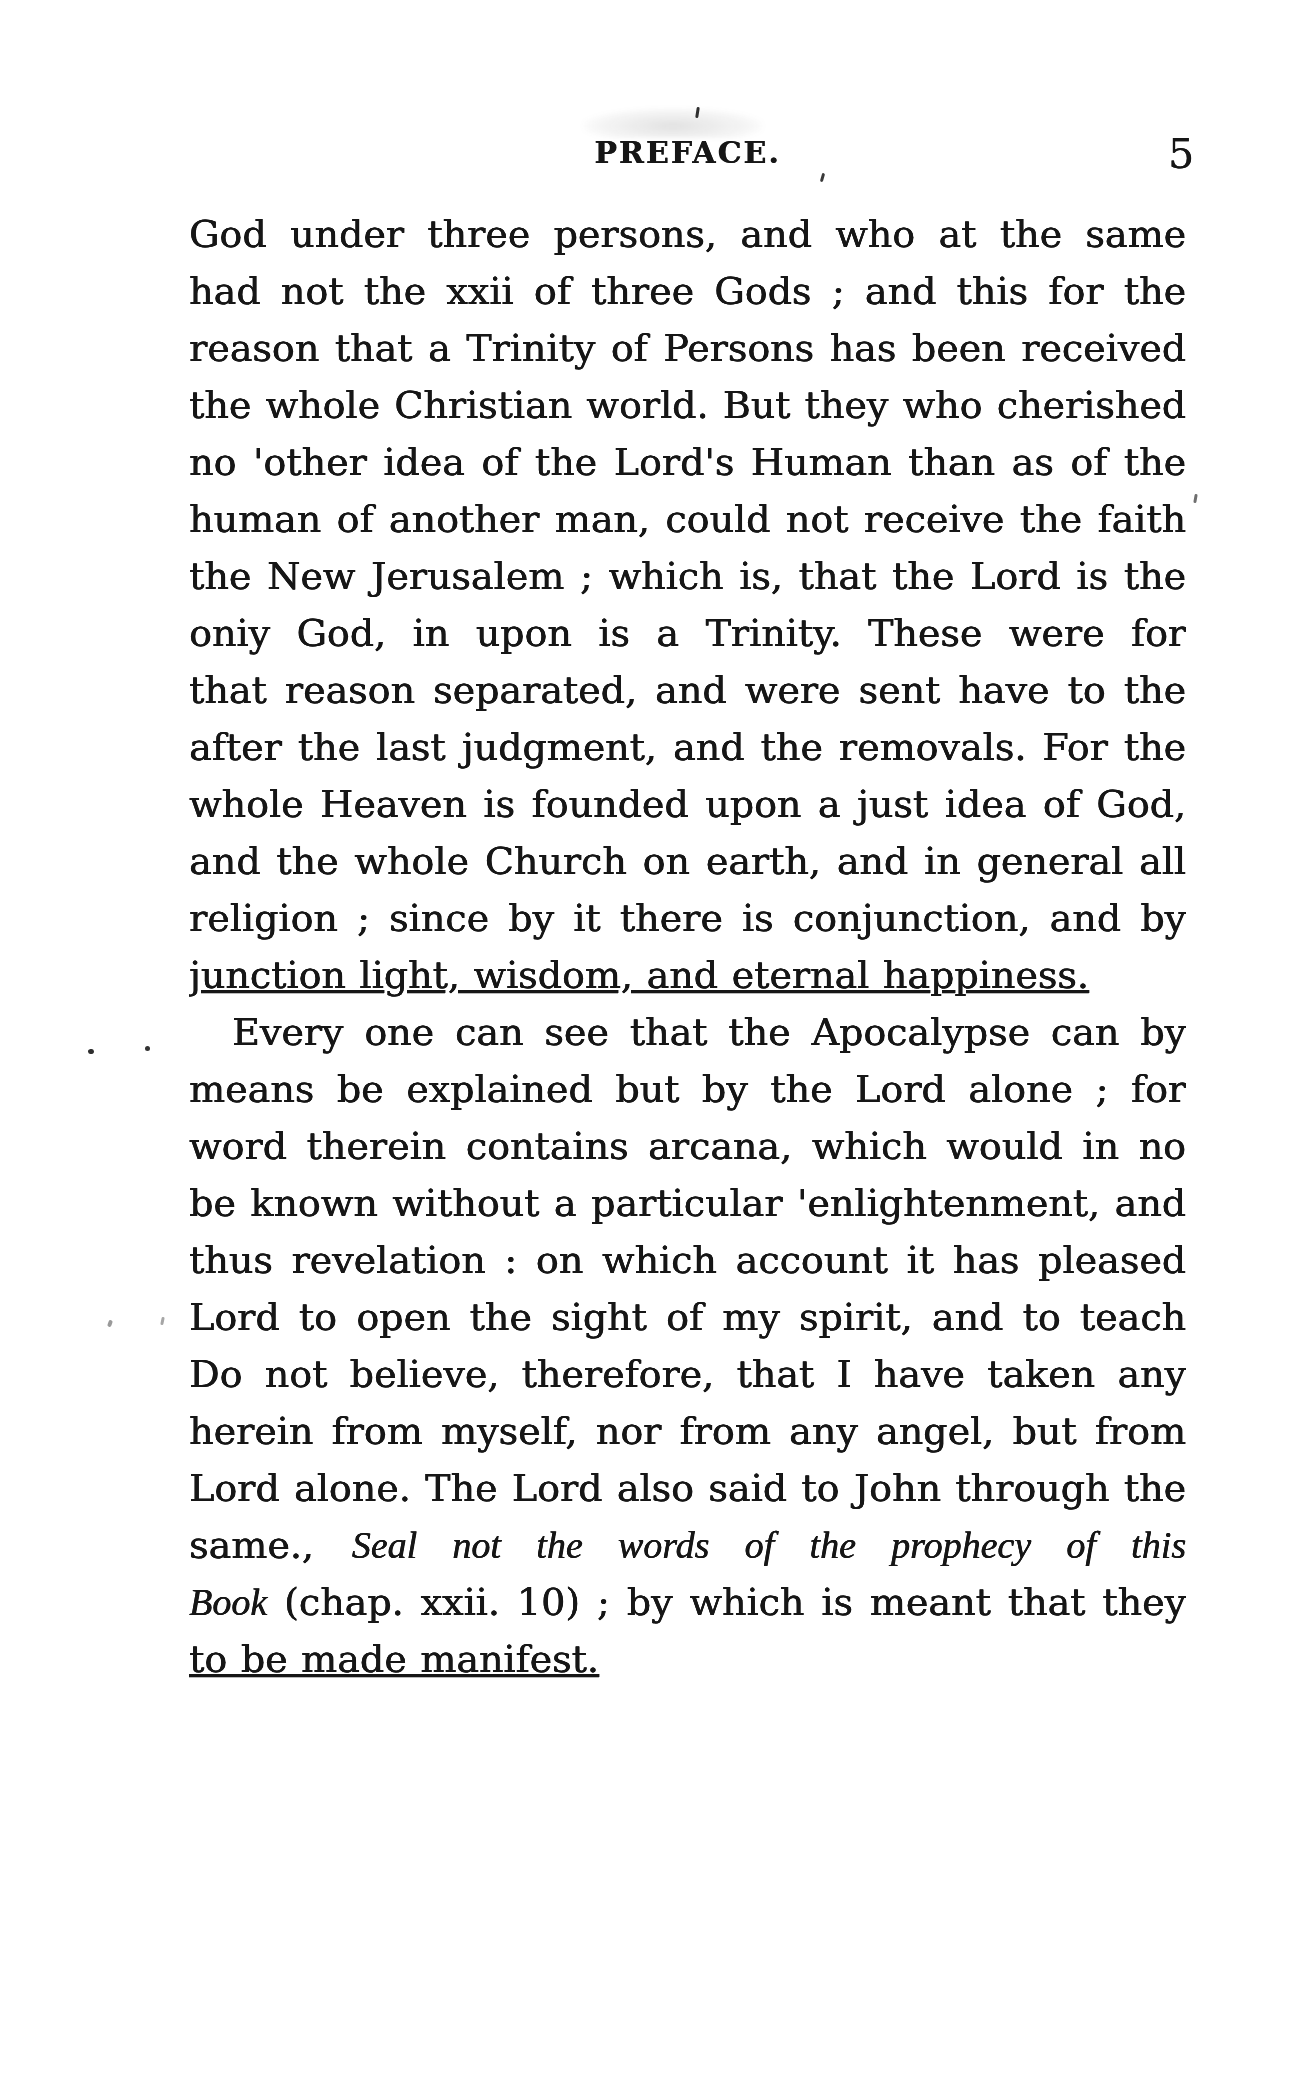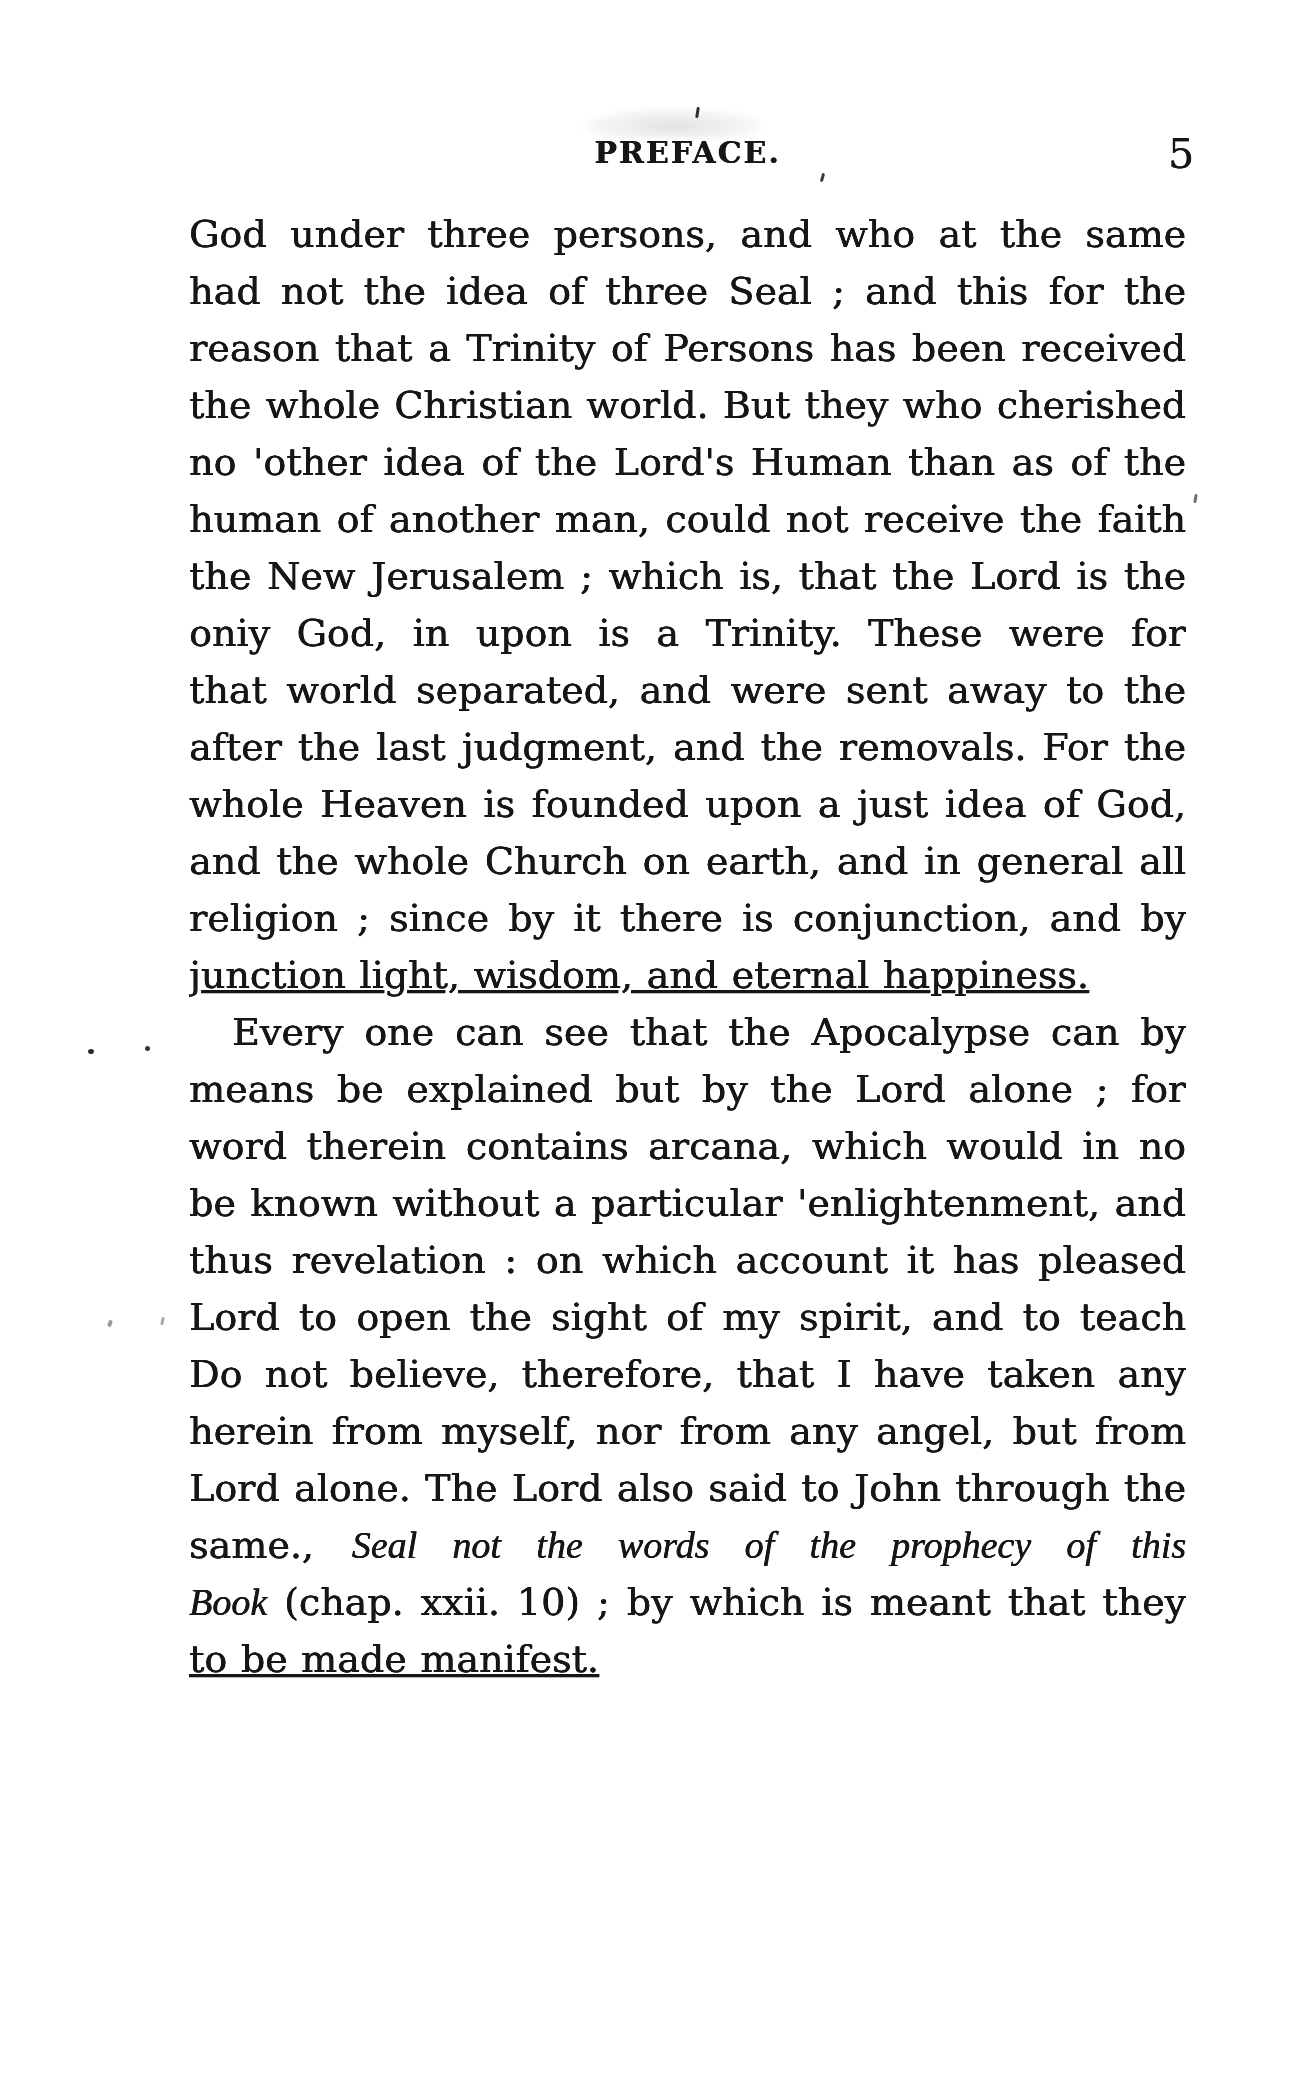--- a/index.html
+++ b/index.html
@@ -91,28 +91,28 @@
   <div class="speck s7"></div>
 
   <div class="header">
     <div class="running-title">PREFACE.</div>
     <div class="page-number">5</div>
   </div>
 
   <div class="body-text">
     <div class="paragraph">
         <div class="line"><span class="seg-normal">God under three persons, and who at the same time</span></div>
-        <div class="line"><span class="seg-normal">had not the idea of three Seal ; and this for the</span></div>
+        <div class="line"><span class="seg-normal">had not the xxii of three Gods ; and this for the</span></div>
         <div class="line"><span class="seg-normal">reason that a Trinity of Persons has been received in</span></div>
         <div class="line"><span class="seg-normal">the whole Christian world.  But they who cherished</span></div>
         <div class="line"><span class="seg-normal">no 'other idea of the Lord's Human than as of the</span></div>
         <div class="line"><span class="seg-normal">human of another man, could not receive the faith of</span></div>
         <div class="line"><span class="seg-normal">the New Jerusalem ; which is, that the Lord is the</span></div>
         <div class="line"><span class="seg-normal">oniy God, in upon is a Trinity.  These were for</span></div>
-        <div class="line"><span class="seg-normal">that world separated, and were sent away to the</span></div>
+        <div class="line"><span class="seg-normal">that reason separated, and were sent have to the</span></div>
         <div class="line"><span class="seg-normal">after the last judgment, and the removals.  For the</span></div>
         <div class="line"><span class="seg-normal">whole Heaven is founded upon a just idea of God,</span></div>
         <div class="line"><span class="seg-normal">and the whole Church on earth, and in general all</span></div>
         <div class="line"><span class="seg-normal">religion ; since by it there is conjunction, and by con-</span></div>
         <div class="line last"><span class="seg-normal">junction light, wisdom, and eternal happiness.</span></div>
       </div>
     <div class="paragraph">
         <div class="line indent"><span class="seg-normal">Every one can see that the Apocalypse can by no</span></div>
         <div class="line"><span class="seg-normal">means be explained but by the Lord alone ; for each</span></div>
         <div class="line"><span class="seg-normal">word therein contains arcana, which would in no wise</span></div>

